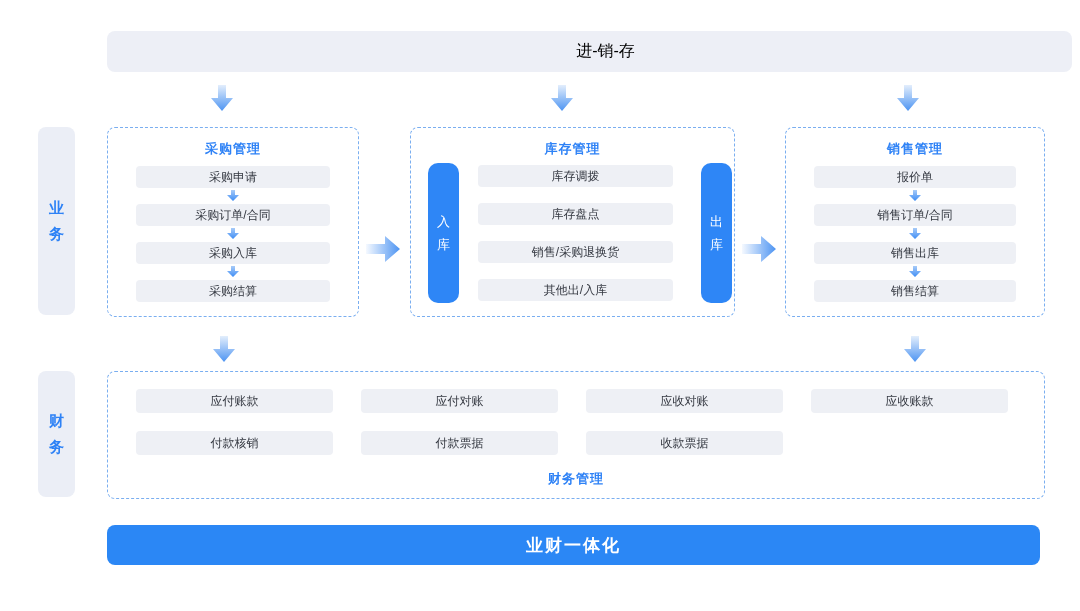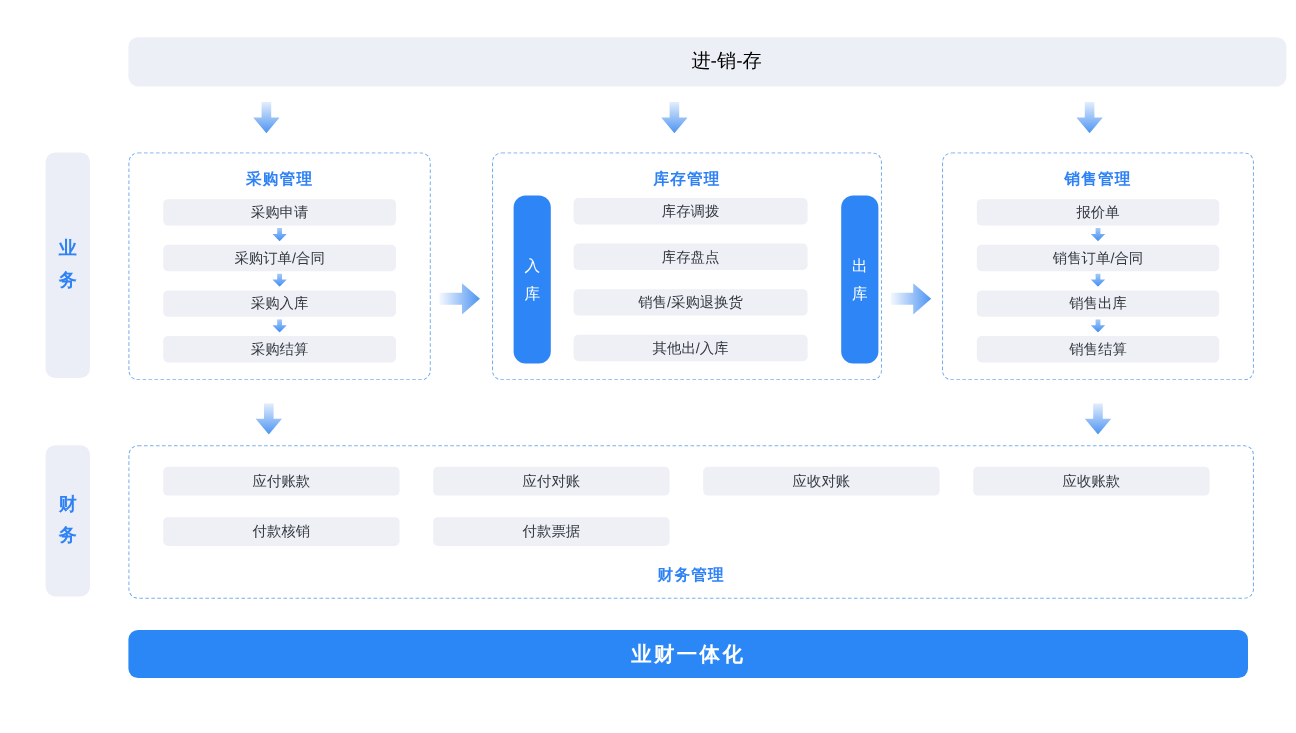--- a/index.html
+++ b/index.html
@@ -168,20 +168,21 @@
       <polygon points="7,0 15,0 15,13 22,13 11,26 0,13 7,13" fill="url(#gradDown)"></polygon>
     </svg>
 
   <div class="abs dash-box finance-box">
     <div class="fin-item fc2 fr1">应付对账</div>
     <div class="fin-item fc1 fr1">应付账款</div>
     <div class="fin-item fc3 fr1">应收对账</div>
     <div class="fin-item fc4 fr1">应收账款</div>
     <div class="fin-item fc1 fr2">付款核销</div>
     <div class="fin-item fc2 fr2">付款票据</div>
+    <div class="fin-item fc3 fr2">收款票据</div>
     <div class="finance-title">财务管理</div>
   </div>
 
   <div class="abs bottom-bar">
     <span class="bottom-bar-label">业财一体化</span>
   </div>
 
 </div>
 
 </body></html>

